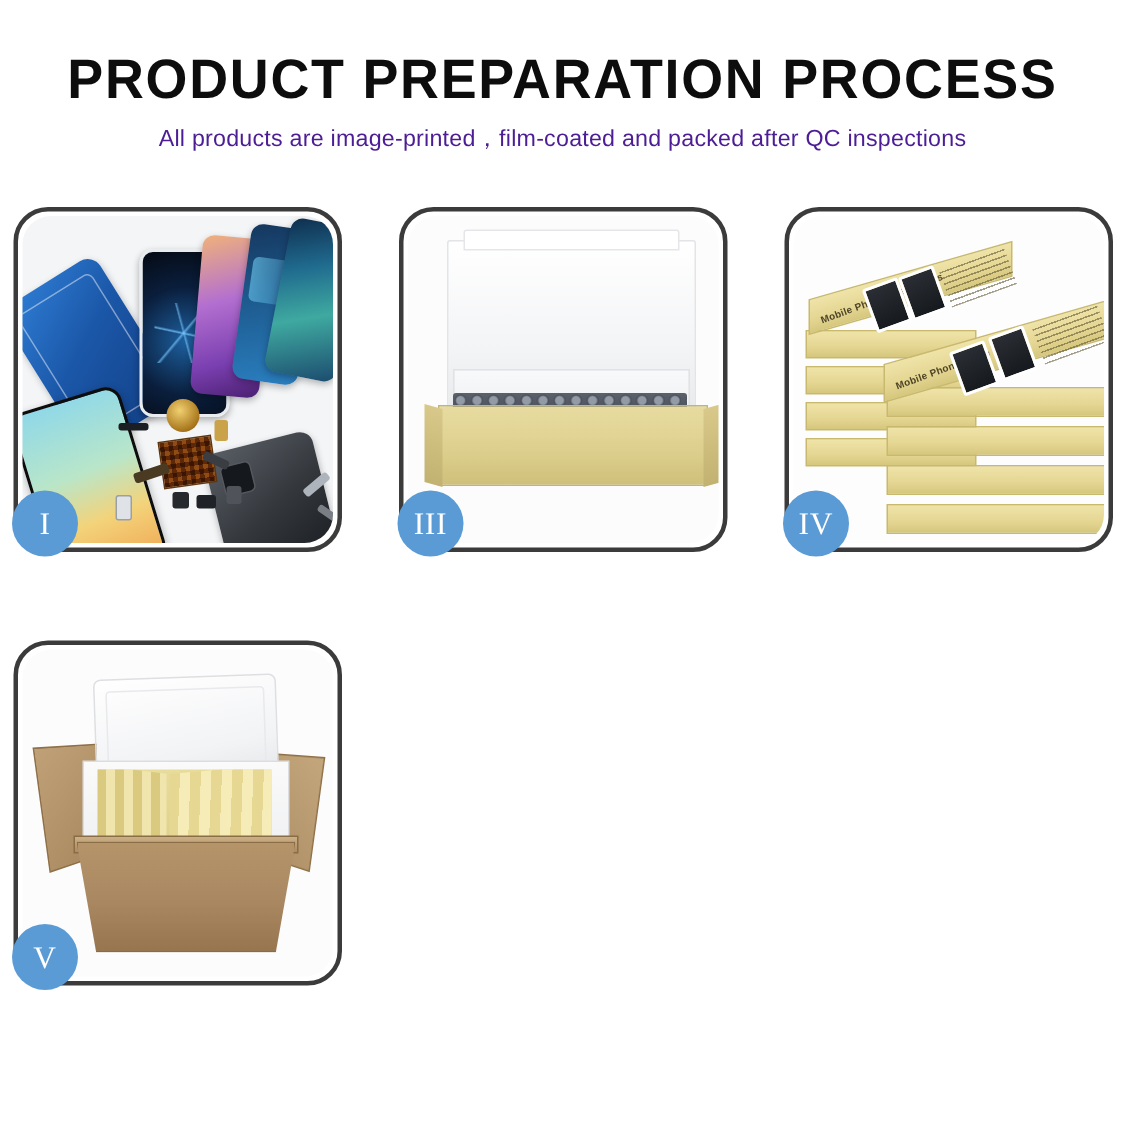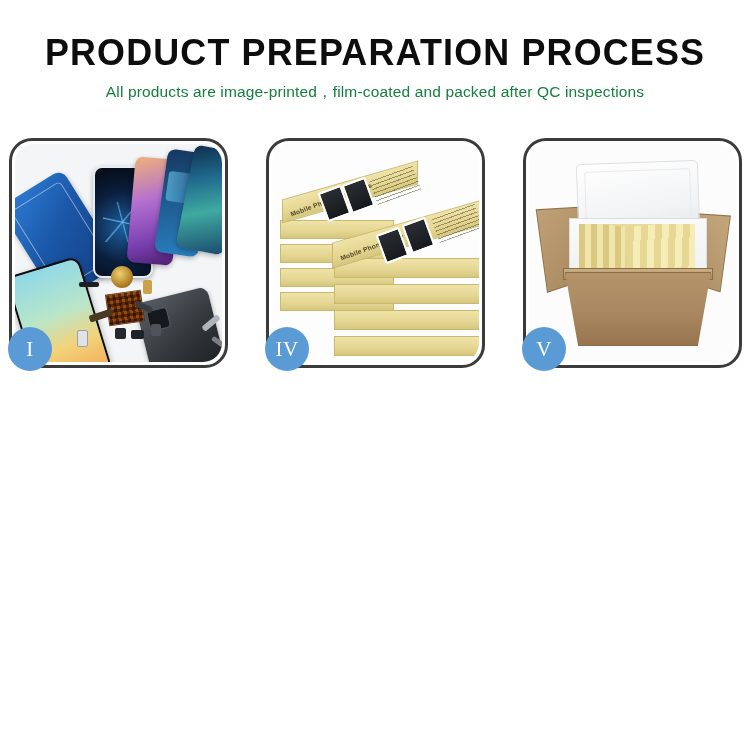--- a/index.html
+++ b/index.html
@@ -30,21 +30,21 @@
     color: #0d0d0d;
     white-space: nowrap;
     font-stretch: condensed;
     transform: scaleX(0.97);
   }
   .page-subtitle {
     margin-top: 9px;
     font-size: 15.5px;
     font-weight: 400;
     letter-spacing: 0.15px;
-    color: #15803d;
+    color: #4c1d95;
     white-space: nowrap;
   }
 
   
   .grid {
     position: absolute;
     top: 138px;
     left: 9px;
     width: 732px;
     display: grid;
@@ -452,20 +452,29 @@
       <div class="part f"></div>
       <div class="part g"></div>
       <div class="part h"></div>
       <div class="part i"></div>
       <div class="part j"></div>
     </div>
     <div class="badge">I</div>
   </div>
 
 
+  <div class="panel">
+    <div class="panel-photo p3">
+      <div class="box3-lid"></div>
+      <div class="box3-foam"></div>
+      <div class="box3-contents"></div>
+      <div class="box3-tray"></div>
+    </div>
+    <div class="badge">III</div>
+  </div>
 
   <div class="panel">
     <div class="panel-photo p4">
       <div class="stack">
 
         <div class="sbox" style="left:4px;  top:58px;  width:112px; height:17px;"></div>
         <div class="sbox" style="left:4px;  top:82px;  width:112px; height:17px;"></div>
         <div class="sbox" style="left:4px;  top:106px; width:112px; height:17px;"></div>
         <div class="sbox" style="left:4px;  top:130px; width:112px; height:17px;"></div>
 

